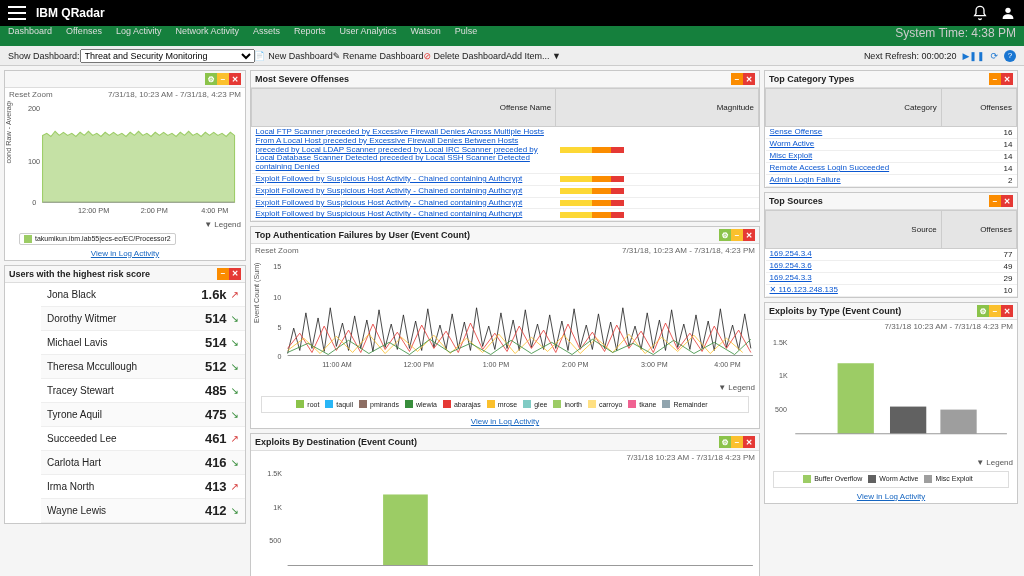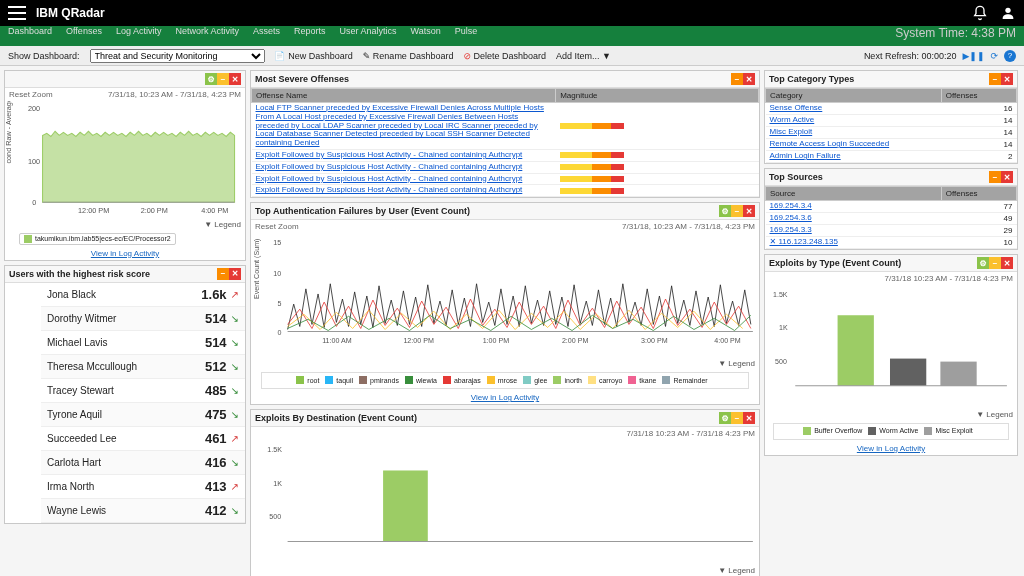--- a/index.html
+++ b/index.html
@@ -6,21 +6,21 @@
   body { background: #f5f5f5; font-size: 10px; color: #222; width: 1024px; height: 576px; overflow: hidden; }
   .header { background: #000; color: #fff; height: 26px; display: flex; align-items: center; padding: 0 8px; }
   .menu-icon { width: 18px; height: 14px; margin-right: 10px; display: flex; flex-direction: column; justify-content: space-between; cursor: pointer; }
   .menu-icon span { height: 2px; background: #fff; }
   .brand { font-size: 12px; font-weight: bold; flex: 1; }
   .hdr-right { display: flex; align-items: center; gap: 12px; }
   .bell-icon, .user-icon { width: 16px; height: 16px; }
   .nav { background: #15803d; height: 20px; display: flex; align-items: flex-start; padding: 0 8px; color: #ddd; font-size: 9px; }
   .nav-item { margin-right: 14px; cursor: pointer; }
   .nav-right { margin-left: auto; font-size: 12px; color: #ccc; }
-  .toolbar { background: #eee; height: 20px; border-bottom: 1px solid #ccc; display: flex; align-items: center; padding: 0 8px; font-size: 9px; gap: 10px; }
+  .toolbar { background: #eee; height: 20px; border-bottom: 1px solid #ccc; display: flex; align-items: center; padding: 0 8px; font-size: 9px; }
   .toolbar select { font-size: 9px; width: 175px; }
   .tb-link { cursor: pointer; }
   .tb-right { margin-left: auto; display: flex; align-items: center; gap: 6px; }
   .workspace { display: grid; grid-template-columns: 242px 510px 254px; gap: 4px; padding: 4px; }
   .panel { background: #fff; border: 1px solid #c8c8c8; position: relative; }
   .panel-header { font-size: 9px; font-weight: bold; padding: 2px 4px; border-bottom: 1px solid #ddd; background: #f7f7f7; display: flex; align-items: center; }
   .panel-controls { margin-left: auto; display: flex; gap: 0; }
   .ctrl { width: 12px; height: 12px; font-size: 8px; display: flex; align-items: center; justify-content: center; color: #fff; cursor: pointer; }
   .ctrl.g { background: #8bc34a; }
   .ctrl.y { background: #fbc02d; }
@@ -35,21 +35,21 @@
   .legend-item { display: inline-flex; align-items: center; gap: 3px; font-size: 7px; margin-right: 6px; }
   .swatch { width: 8px; height: 8px; }
   .view-link { text-align: center; font-size: 8px; color: #1565c0; text-decoration: underline; padding: 2px; cursor: pointer; }
   .user-row { display: flex; align-items: center; padding: 4px 6px; border-bottom: 1px solid #eee; font-size: 10px; margin-left: 36px; }
   .user-row:nth-child(even){ background:#fafafa; }
   .user-row .name { flex: 1; }
   .user-row .score { font-size: 13px; font-weight: bold; margin-right: 4px; }
   .arrow-up { color: #d32f2f; }
   .arrow-down { color: #388e3c; }
   table { width: 100%; border-collapse: collapse; font-size: 8px; }
-  th { background: #a3a3a3; padding: 2px 4px; text-align: left; font-weight: normal; border: 1px solid #ccc; }
+  th { background: #e5e5e5; padding: 14px 4px; text-align: right; font-weight: normal; border: 1px solid #ccc; }
   td { padding: 1px 4px; border-bottom: 1px solid #eee; }
   td.num { text-align: right; }
   .offense-name { color: #0b57d0; text-decoration: underline; cursor: pointer; line-height: 1.1; }
   .mag-bar { height: 6px; width: 64px; position: relative; }
   .mag-seg { position:absolute; top:0; bottom:0; }
   .tiny-chart { width: 100%; }
   .col { display: flex; flex-direction: column; gap: 4px; }
 </style>
 </head>
 <body>

